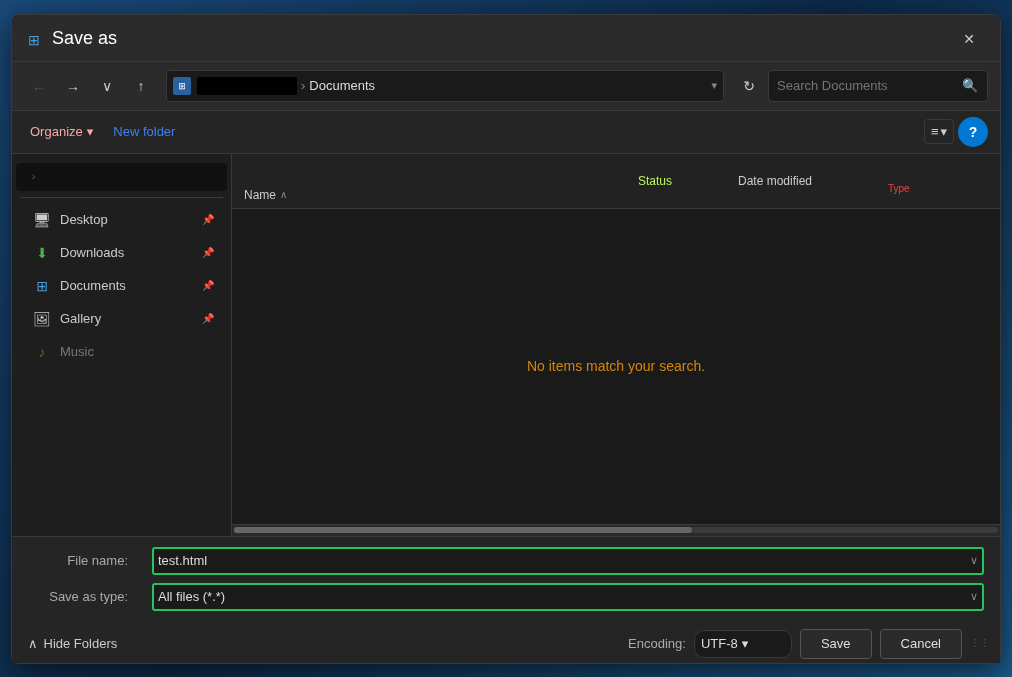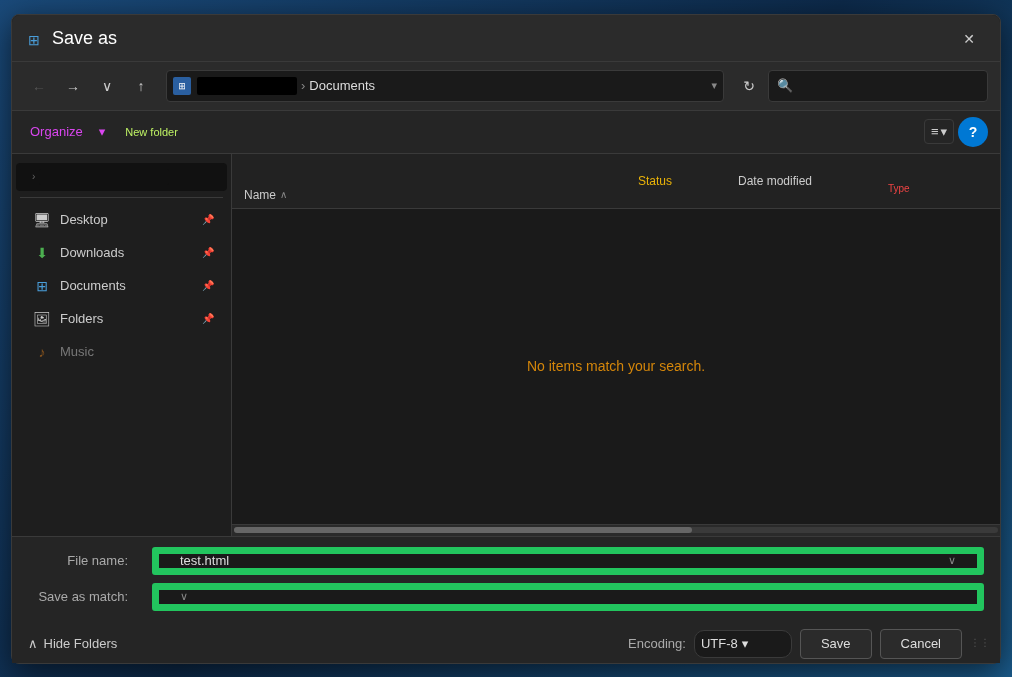--- a/index.html
+++ b/index.html
@@ -167,35 +167,35 @@
       border-bottom: 1px solid #3a3a3a;
     }
     .action-bar-left {
       display: flex;
       align-items: center;
       gap: 8px;
     }
     .organize-btn {
       display: flex;
       align-items: center;
-      gap: 16px;
-      background: transparent;
-      border: none;
-      color: #d946ef;
+      gap: 4px;
+      background: transparent;
+      border: none;
+      color: #fca5a5;
       cursor: pointer;
       font-size: 13px;
       padding: 4px 6px;
       border-radius: 4px;
     }
     .new-folder-btn {
       background: transparent;
       border: none;
-      color: #bef264;
-      cursor: pointer;
-      font-size: 11px;
+      color: #3b82f6;
+      cursor: pointer;
+      font-size: 13px;
       padding: 4px 6px;
       border-radius: 4px;
     }
     .action-bar-right {
       display: flex;
       align-items: center;
       gap: 4px;
     }
     .view-btn {
       display: flex;
@@ -293,21 +293,21 @@
       overflow: hidden;
     }
     .column-headers {
       display: flex;
       align-items: center;
       padding: 6px 12px;
       border-bottom: 1px solid #3a3a3a;
       background: #222;
     }
     .col-name { flex: 2; color: #ccc; font-size: 12px; cursor: pointer; display: flex; align-items: center; gap: 4px; margin-top: 28px; }
-    .col-status { width: 100px; color: #eab308; font-size: 12px; }
+    .col-status { width: 100px; color: #bef264; font-size: 12px; }
     .col-date { width: 150px; color: #ccc; font-size: 12px; }
     .col-type { width: 100px; color: #ef4444; font-size: 10px; margin-top: 16px; }
     .col-sort-arrow { font-size: 10px; color: #888; }
     .file-content {
       flex: 1;
       display: flex;
       align-items: center;
       justify-content: center;
       color: #d4860a;
       font-size: 14px;
@@ -351,25 +351,25 @@
     .footer-row:last-child { margin-bottom: 0; }
     .footer-label {
       color: #aaa;
       font-size: 13px;
       width: 100px;
       text-align: right;
     }
     .footer-input {
       flex: 1;
       background: #1a1a1a;
-      border: 7px solid #22c55e;
+      border: 2px solid #22c55e;
       color: #ddd;
       font-size: 13px;
       height: 28px;
-      padding: 0 21px;
+      padding: 0 4px;
       border-radius: 3px;
       font-family: 'Segoe UI', sans-serif;
       display: flex;
       align-items: center;
       justify-content: space-between;
     }
     .footer-input-arrow { color: #888; font-size: 11px; }
     .footer-input-text { flex: 1; }
 
     .footer-bottom {
@@ -484,20 +484,21 @@
       <span class="breadcrumb-arrow">›</span>
       <span class="breadcrumb-current">Documents</span>
       <span class="breadcrumb-dropdown">▾</span>
     </div>
 
     <button class="refresh-btn">
       <span>↻</span>
     </button>
 
     <div class="search-box">
+      <input class="search-input" type="text" placeholder="Search Documents" style="">
       <span class="search-icon">🔍</span>
     </div>
   </div>
 
   <div class="action-bar">
     <div class="action-bar-left">
       <button class="organize-btn">
         <span>Organize</span>
         <span>▾</span>
       </button>
@@ -534,21 +535,21 @@
         <span>Downloads</span>
         <span class="sidebar-pin">📌</span>
       </div>
       <div class="sidebar-item">
         <span class="sidebar-item-icon icon-documents"></span>
         <span>Documents</span>
         <span class="sidebar-pin">📌</span>
       </div>
       <div class="sidebar-item">
         <span class="sidebar-item-icon icon-pictures"></span>
-        <span>Folders</span>
+        <span>Gallery</span>
         <span class="sidebar-pin">📌</span>
       </div>
       <div class="sidebar-item" style="opacity:0.5;">
         <span class="sidebar-item-icon icon-music"></span>
         <span>Music</span>
       </div>
     </div>
 
     <div class="file-pane">
       <div class="column-headers">
@@ -579,22 +580,23 @@
 
   <div class="footer">
     <div class="footer-row">
       <span class="footer-label">File name:</span>
       <div class="footer-input">
         <span class="footer-input-text">test.html</span>
         <span class="footer-input-arrow">∨</span>
       </div>
     </div>
     <div class="footer-row">
-      <span class="footer-label">Save as match:</span>
+      <span class="footer-label">Save as type:</span>
       <div class="footer-input">
+        <span class="footer-input-text">All files  (*.*)</span>
         <span class="footer-input-arrow">∨</span>
       </div>
     </div>
   </div>
 
   <div class="footer-bottom">
     <button class="hide-folders-btn">
       <span>∧</span>
       <span>Hide Folders</span>
     </button>

